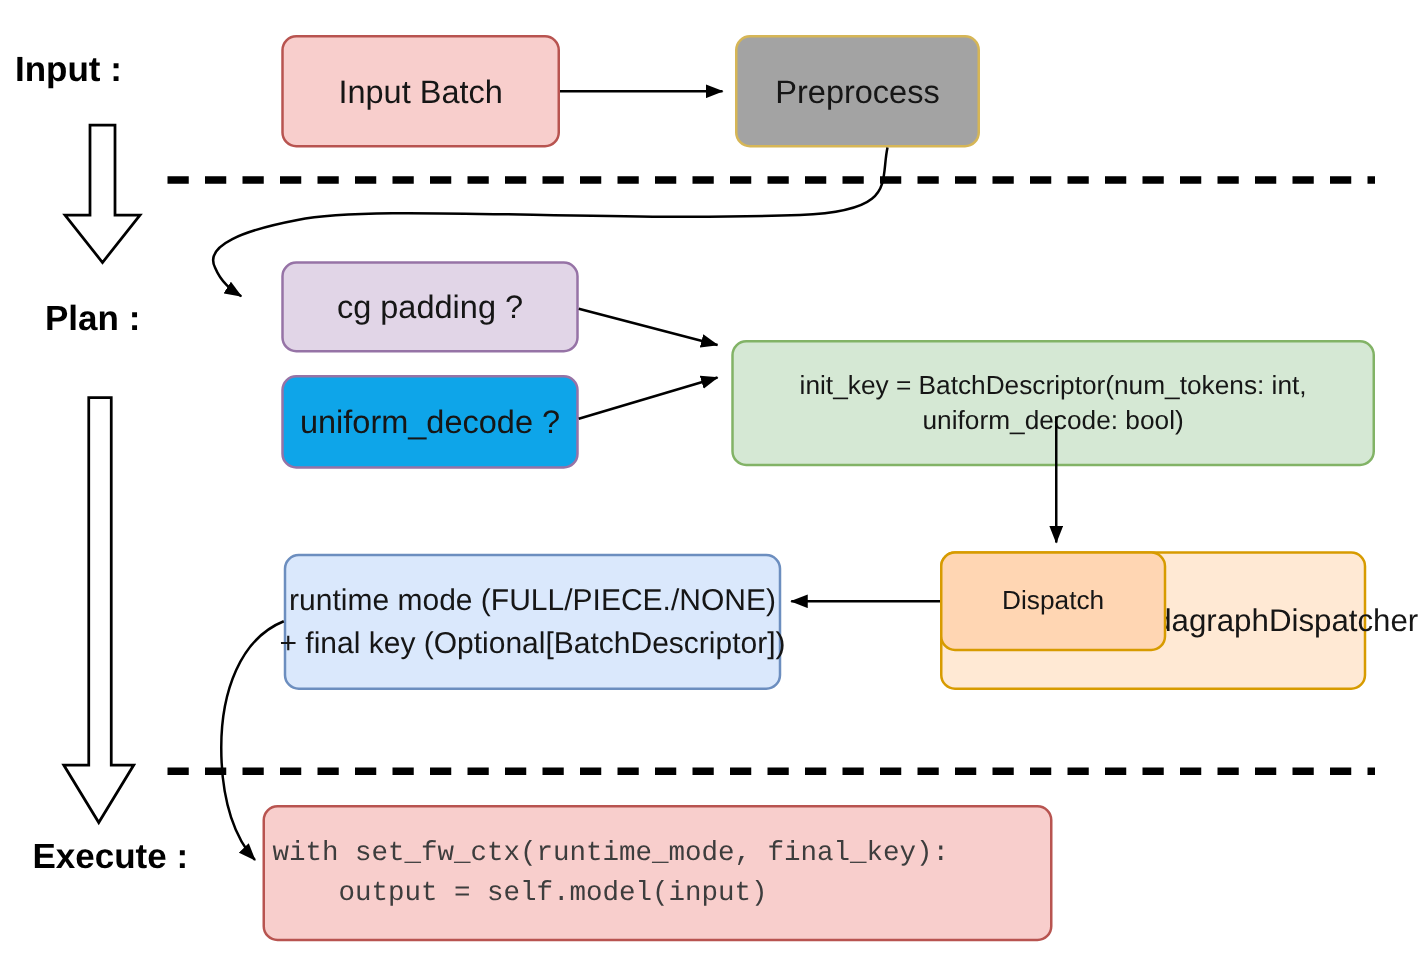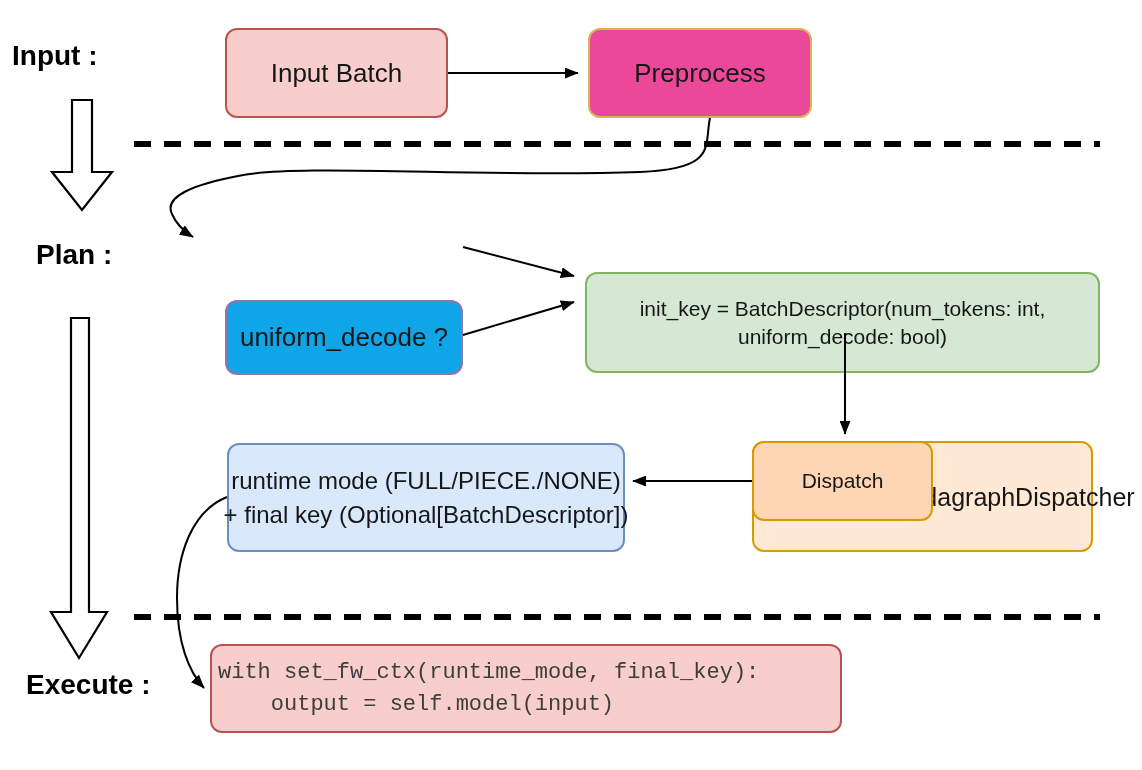--- a/index.html
+++ b/index.html
@@ -35,38 +35,38 @@
     display: flex;
     flex-direction: column;
     align-items: center;
     justify-content: center;
     text-align: right;
     font-size: 26px;
     line-height: 1.25;
     white-space: nowrap;
   }
   .node-input-batch   { left: 225px; top: 28px;  width: 223px; height: 90px;  background: #f8cecc; border-color: #b85450; }
-  .node-preprocess    { left: 588px; top: 28px;  width: 224px; height: 90px;  background: #ec4899; border-color: #d6b656; }
+  .node-preprocess    { left: 588px; top: 28px;  width: 196px; height: 90px;  background: #a3a3a3; border-color: #d6b656; }
   .node-cg-padding    { left: 225px; top: 209px; width: 238px; height: 73px;  background: #e1d5e7; border-color: #9673a6; }
   .node-uniform       { left: 225px; top: 300px; width: 238px; height: 75px;  background: #0ea5e9; border-color: #9673a6; border-radius: 12px; }
   .node-init-key      { left: 585px; top: 232px; width: 515px; height: 101px; background: #d5e8d4; border-color: #82b366; font-size: 21px; line-height: 1.32; margin-top: 40px; }
   .node-cuda-outer    { left: 752px; top: 441px; width: 341px; height: 111px; background: #ffe9d4; border-color: #d79b00; }
   .node-dispatch      { left: 752px; top: 441px; width: 181px; height: 80px;  background: #ffd6b3; border-color: #d79b00; font-size: 21px; }
   .cuda-label {
     position: absolute;
     left: 933px; top: 441px; width: 160px; height: 111px;
     display: flex; 
     align-items: center; justify-content: center;
     text-align: center;
     font-size: 25px; line-height: 1.28;
     white-space: nowrap;
   }
   .node-runtime       { left: 227px; top: 443px; width: 398px; height: 109px; background: #dae8fc; border-color: #6c8ebf; font-size: 24px; line-height: 1.38; }
   .node-exec-code     {
-    left: 210px; top: 644px; width: 632px; height: 89px;
+    left: 210px; top: 644px; width: 632px; height: 109px;
     background: #f8cecc; border-color: #b85450;
     align-items: flex-start;
     padding-left: 6px;
     font-family: "Liberation Mono", monospace;
     font-size: 22px;
     line-height: 1.42;
     color: #3d3d3d;
     text-align: left;
     white-space: pre;
   }
@@ -87,20 +87,23 @@
   <div class="stage-label" style="left:26px; top:669px;">Execute :</div>
 
   <div class="node node-input-batch">
     <span>Input Batch</span>
   </div>
 
   <div class="node node-preprocess">
     <span>Preprocess</span>
   </div>
 
+  <div class="node node-cg-padding">
+    <span>cg padding ?</span>
+  </div>
 
   <div class="node node-uniform">
     <span>uniform_decode ?</span>
   </div>
 
   <div class="node node-init-key">
     <span>init_key = BatchDescriptor(num_tokens: int,</span>
     <span>uniform_decode: bool)</span>
   </div>
 

